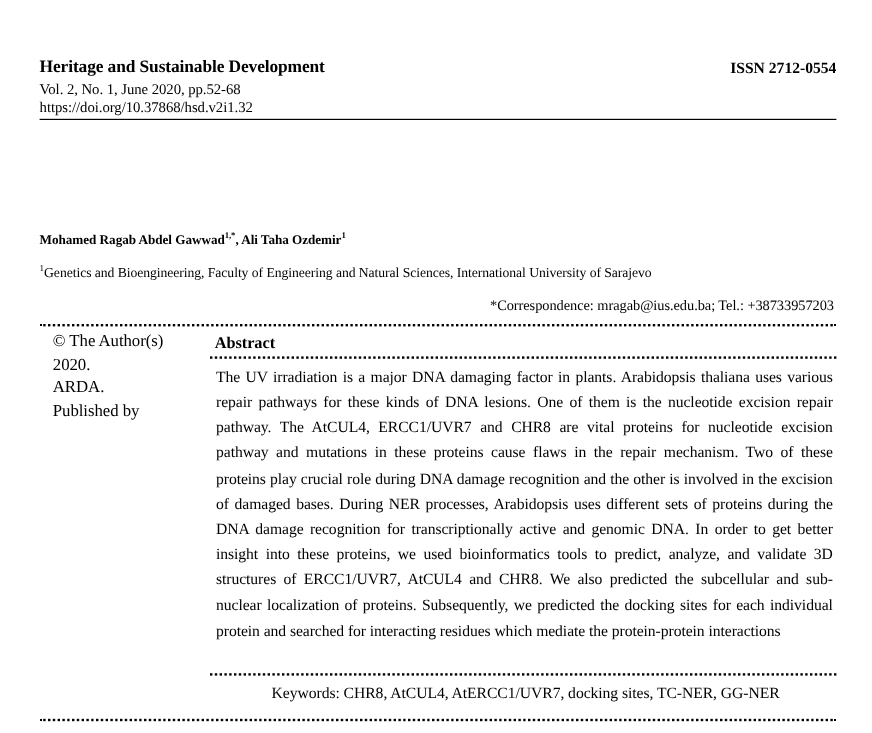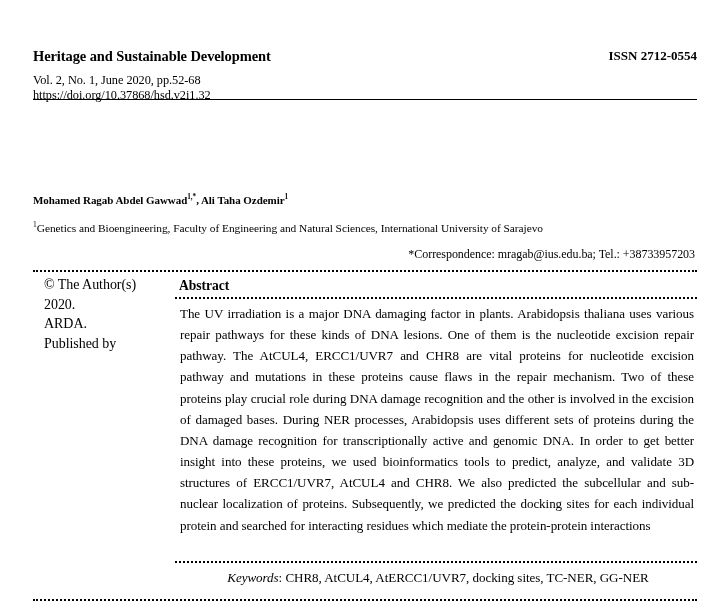--- a/index.html
+++ b/index.html
@@ -26,39 +26,39 @@
   
   .masthead {
     position: absolute;
     left: 33px;
     top: 48px;
     width: 664px;
   }
   .masthead-row {
     display: flex;
     justify-content: space-between;
-    align-items: flex-start;
+    align-items: center;
     gap: 26px;
   }
   .journal-title {
     font-size: 14.5px;
     font-weight: bold;
     letter-spacing: -0.1px;
   }
   .issn {
     font-size: 13px;
     font-weight: bold;
   }
   .volume-line,
   .doi-line {
     font-size: 12.3px;
     line-height: 15px;
     letter-spacing: -0.05px;
   }
-  .volume-line { margin-top: 8px; }
+  .volume-line { margin-top: 2px; }
 
   .header-rule {
     position: absolute;
     left: 33px;
     top: 99px;
     width: 664px;
     height: 0;
     border-top: 1.6px solid #000000;
   }
 
@@ -182,21 +182,20 @@
     position: absolute;
     left: 180px;
     top: 568px;
     width: 516px;
     font-size: 13.05px;
     line-height: 19px;
     letter-spacing: -0.05px;
     text-align: center;
   }
   .keywords .kw-label {
-    font-style: italic;
     text-align: center;
   }
 </style>
 </head>
 <body>
 
 <div class="page">
 
   <div class="masthead">
     <div class="masthead-row">

